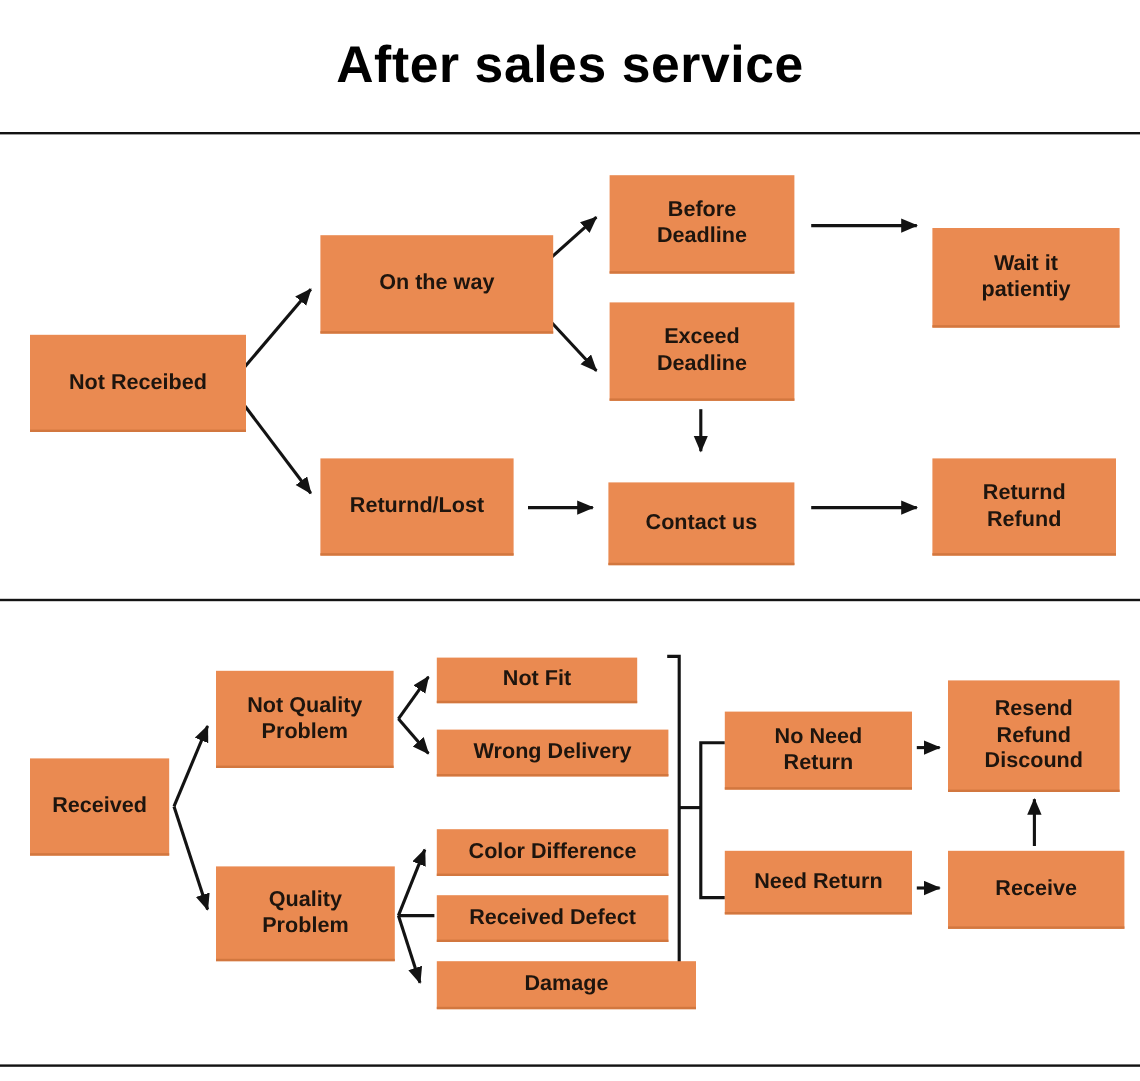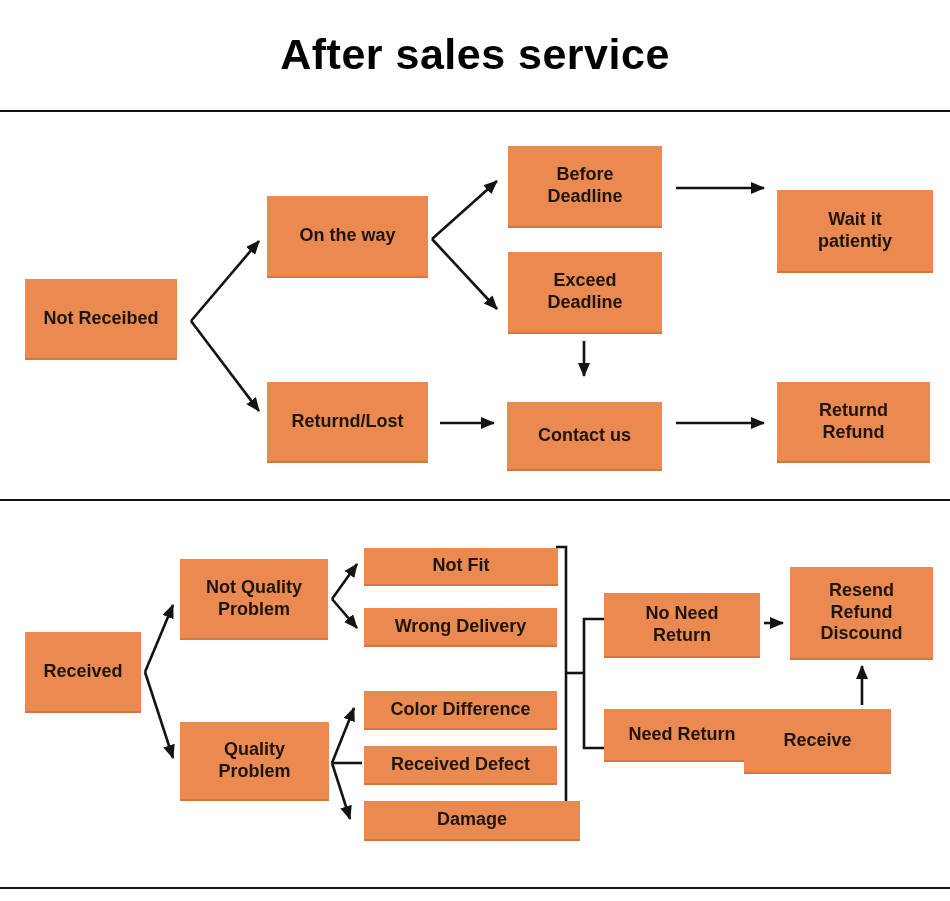--- a/index.html
+++ b/index.html
@@ -71,44 +71,44 @@
     <line x1="332" y1="763" x2="362" y2="763"></line>
     <line x1="332" y1="763" x2="350" y2="819" marker-end="url(#ah)"></line>
     <path d="M556,547 H566 V839 H556"></path>
     <path d="M566,673 H584"></path>
     <path d="M604,619 H584 V748 H604"></path>
     <line x1="764" y1="623" x2="783" y2="623" marker-end="url(#ah)"></line>
     <line x1="764" y1="740" x2="783" y2="740" marker-end="url(#ah)"></line>
     <line x1="862" y1="705" x2="862" y2="666" marker-end="url(#ah)"></line>
   </svg>
 
-  <div class="node" style="left:25px;top:279px;width:152px;height:81px;">Not Receibed</div>
-  <div class="node" style="left:267px;top:196px;width:161px;height:82px;">On the way</div>
+  <div class="node" style="left:25px;top:279px;width:180px;height:81px;">Not Receibed</div>
+  <div class="node" style="left:267px;top:196px;width:194px;height:82px;">On the way</div>
   <div class="node" style="left:267px;top:382px;width:161px;height:81px;">Returnd/Lost</div>
   <div class="node" style="left:508px;top:146px;width:154px;height:82px;">Before
 Deadline</div>
   <div class="node" style="left:508px;top:252px;width:154px;height:82px;">Exceed
 Deadline</div>
   <div class="node" style="left:777px;top:146px;width:156px;height:83px;margin-top:44px;">Wait it
 patientiy</div>
   <div class="node" style="left:507px;top:382px;width:155px;height:69px;margin-top:20px;">Contact us</div>
   <div class="node" style="left:777px;top:382px;width:153px;height:81px;">Returnd
 Refund</div>
 
   <div class="node" style="left:25px;top:632px;width:116px;height:81px;">Received</div>
   <div class="node" style="left:180px;top:559px;width:148px;height:81px;">Not Quality
 Problem</div>
   <div class="node" style="left:180px;top:722px;width:149px;height:79px;">Quality
 Problem</div>
-  <div class="node" style="left:364px;top:548px;width:194px;height:38px;">Not Fit</div>
+  <div class="node" style="left:364px;top:548px;width:167px;height:38px;">Not Fit</div>
   <div class="node" style="left:364px;top:608px;width:193px;height:39px;">Wrong Delivery</div>
   <div class="node" style="left:364px;top:691px;width:193px;height:39px;">Color Difference</div>
   <div class="node" style="left:364px;top:746px;width:193px;height:39px;">Received Defect</div>
   <div class="node" style="left:364px;top:801px;width:216px;height:40px;">Damage</div>
   <div class="node" style="left:604px;top:593px;width:156px;height:65px;">No Need
 Return</div>
   <div class="node" style="left:604px;top:709px;width:156px;height:53px;">Need Return</div>
   <div class="node" style="left:790px;top:567px;width:143px;height:93px;">Resend
 Refund
 Discound</div>
-  <div class="node" style="left:744px;top:709px;width:147px;height:65px;">Receive</div>
+  <div class="node" style="left:790px;top:709px;width:147px;height:65px;">Receive</div>
 
 </div>
 
 </body></html>

